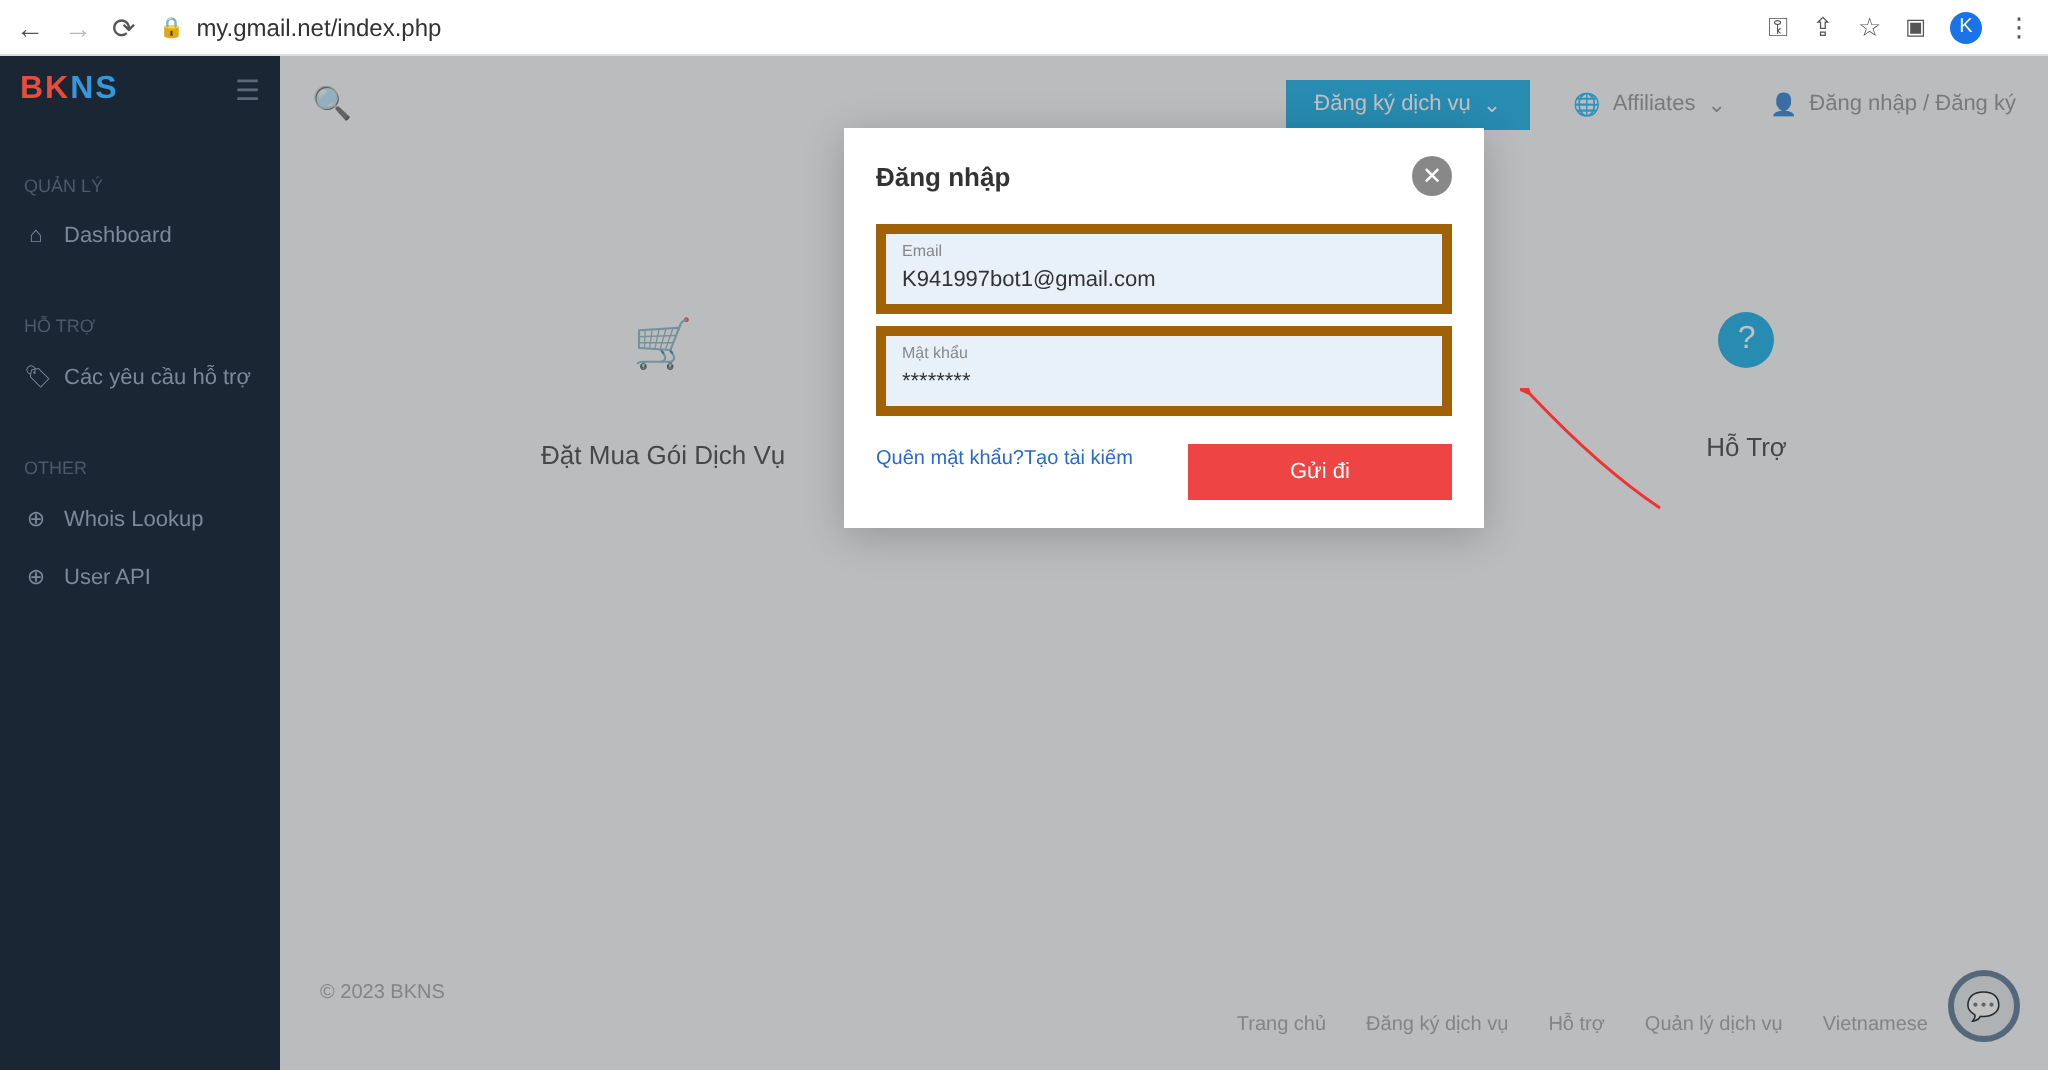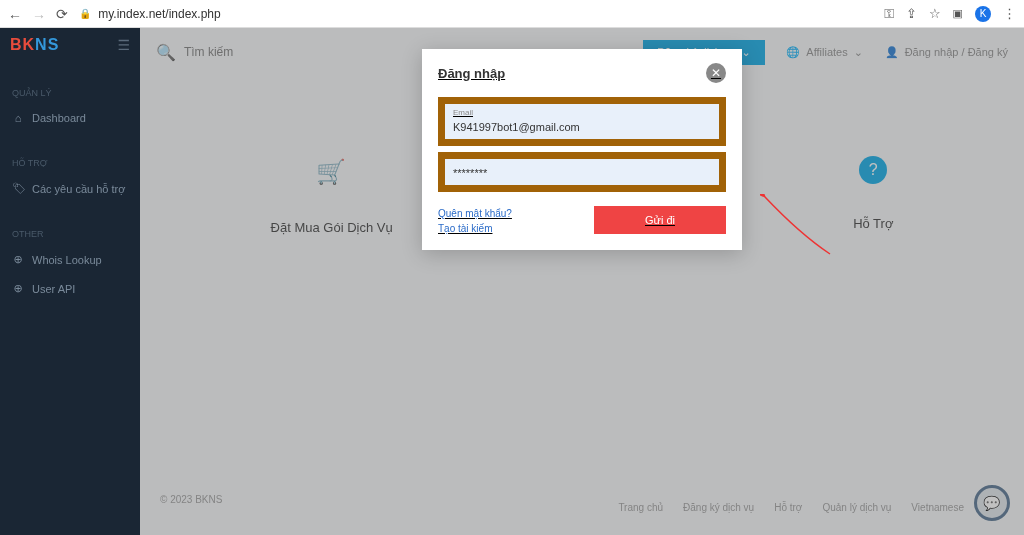--- a/index.html
+++ b/index.html
@@ -41,38 +41,38 @@
   
   .cards { display: flex; justify-content: space-around; padding: 80px 40px 0; }
   .card { display: flex; flex-direction: column; align-items: center; gap: 12px; cursor: pointer; }
   .card-icon { width: 32px; height: 32px; display: flex; align-items: center; justify-content: center; font-size: 24px; }
   .card-icon.cart { color: #00a5e5; }
   .card-icon.gear { color: #00a5e5; }
   .card-icon.help { background: #00a5e5; color: #fff; border-radius: 50%; width: 28px; height: 28px; font-size: 16px; }
   .card-label { font-size: 13px; color: #333; margin-top: 20px; }
 
   
-  .footer { position: absolute; bottom: 16px; left: 0; right: 0; height: 40px; display: flex; align-items: center; justify-content: space-between; padding: 0 60px 0 20px; font-size: 10px; color: #999; }
+  .footer { position: absolute; bottom: 4px; left: 0; right: 0; height: 40px; display: flex; align-items: flex-start; justify-content: space-between; padding: 0 60px 0 20px; font-size: 10px; color: #999; }
   .footer-links { display: flex; gap: 20px; }
   .footer-links span { cursor: pointer; margin-top: 16px; }
 
   
   .overlay { position: absolute; top: 0; left: 0; right: 0; bottom: 0; background: rgba(100,100,100,0.4); z-index: 10; }
 
   
-  .modal { position: absolute; top: 21px; left: 50%; transform: translateX(-50%); width: 320px; background: #fff; z-index: 20; box-shadow: 0 4px 20px rgba(0,0,0,0.2); text-decoration: underline; }
+  .modal { position: absolute; top: 36px; left: 50%; transform: translateX(-50%); width: 320px; background: #fff; z-index: 20; box-shadow: 0 4px 20px rgba(0,0,0,0.2); }
   .modal-header { display: flex; justify-content: space-between; align-items: center; padding: 14px 16px; }
   .modal-title { font-size: 13px; color: #333; font-weight: bold; }
   .modal-close { width: 20px; height: 20px; border-radius: 50%; background: #888; color: #fff; display: flex; align-items: center; justify-content: center; font-size: 12px; cursor: pointer; }
   .modal-body { padding: 0 16px 14px; }
-  .form-field { background: #e8f0fa; border: 7px solid #a16207; padding: 4px 8px; margin-bottom: 6px; }
+  .form-field { background: #e8f0fa; border: 5px solid #a16207; padding: 4px 8px; margin-bottom: 6px; }
   .form-field label { font-size: 8px; color: #888; display: block; }
   .form-field input { border: none; background: transparent; font-size: 11px; color: #333; width: 100%; outline: none; }
   .modal-footer { display: flex; justify-content: space-between; align-items: flex-start; padding-top: 8px; }
-  .modal-links { display: flex; flex-direction: column; font-size: 10px; }
+  .modal-links { display: flex; font-size: 10px; }
   .modal-links a { color: #2a6bc8; text-decoration: none; cursor: pointer; line-height: 1.5; }
   .submit-btn { background: #ef4444; color: #fff; border: none; padding: 8px 0; width: 132px; font-size: 11px; cursor: pointer; }
 
   
   .arrow-anno { position: absolute; top: 166px; left: 620px; z-index: 25; pointer-events: none; }
 
   
   .chat-bubble { position: absolute; bottom: 14px; right: 14px; width: 36px; height: 36px; border-radius: 50%; background: #e0e6ec; border: 3px solid #4a6a8a; display: flex; align-items: center; justify-content: center; cursor: pointer; z-index: 5; }
   .chat-bubble::after { content: "💬"; font-size: 14px; color: #4a6a8a; filter: grayscale(1); }
 
@@ -81,21 +81,21 @@
 <body>
 
 <div class="browser-bar">
   <div class="nav-btns">
     <span>←</span>
     <span style="opacity:.4">→</span>
     <span>⟳</span>
   </div>
   <div class="url-box">
     <span class="lock">🔒</span>
-    <span>my.index.net/index.php</span>
+    <span>my.gmail.net/index.php</span>
   </div>
   <div class="ext-btns">
     <span>⚿</span>
     <span>⇪</span>
     <span>☆</span>
     <span style="font-size:11px">▣</span>
     <span class="avatar-k">K</span>
     <span>⋮</span>
   </div>
 </div>
@@ -136,21 +136,20 @@
         <span class="nav-icon">⊕</span>
         <span>User API</span>
       </div>
     </div>
   </div>
 
   <div class="main">
     <div class="topbar">
       <div class="search-box">
         <span>🔍</span>
-        <input placeholder="Tìm kiếm" style="">
       </div>
       <div class="top-actions">
         <button class="register-btn">
           <span>Đăng ký dịch vụ</span>
           <span>⌄</span>
         </button>
         <div class="lang-btn">
           <span>🌐</span>
           <span>Affiliates</span>
           <span>⌄</span>
@@ -196,20 +195,21 @@
       <div class="modal-header">
         <div class="modal-title">Đăng nhập</div>
         <div class="modal-close">✕</div>
       </div>
       <div class="modal-body">
         <div class="form-field">
           <label>Email</label>
           <input type="text" value="K941997bot1@gmail.com" style="">
         </div>
         <div class="form-field">
+          <label>Mật khẩu</label>
           <input type="text" value="********" style="">
         </div>
         <div class="modal-footer">
           <div class="modal-links">
             <a>Quên mật khẩu?</a>
             <a>Tạo tài kiếm</a>
           </div>
           <button class="submit-btn">Gửi đi</button>
         </div>
       </div>

